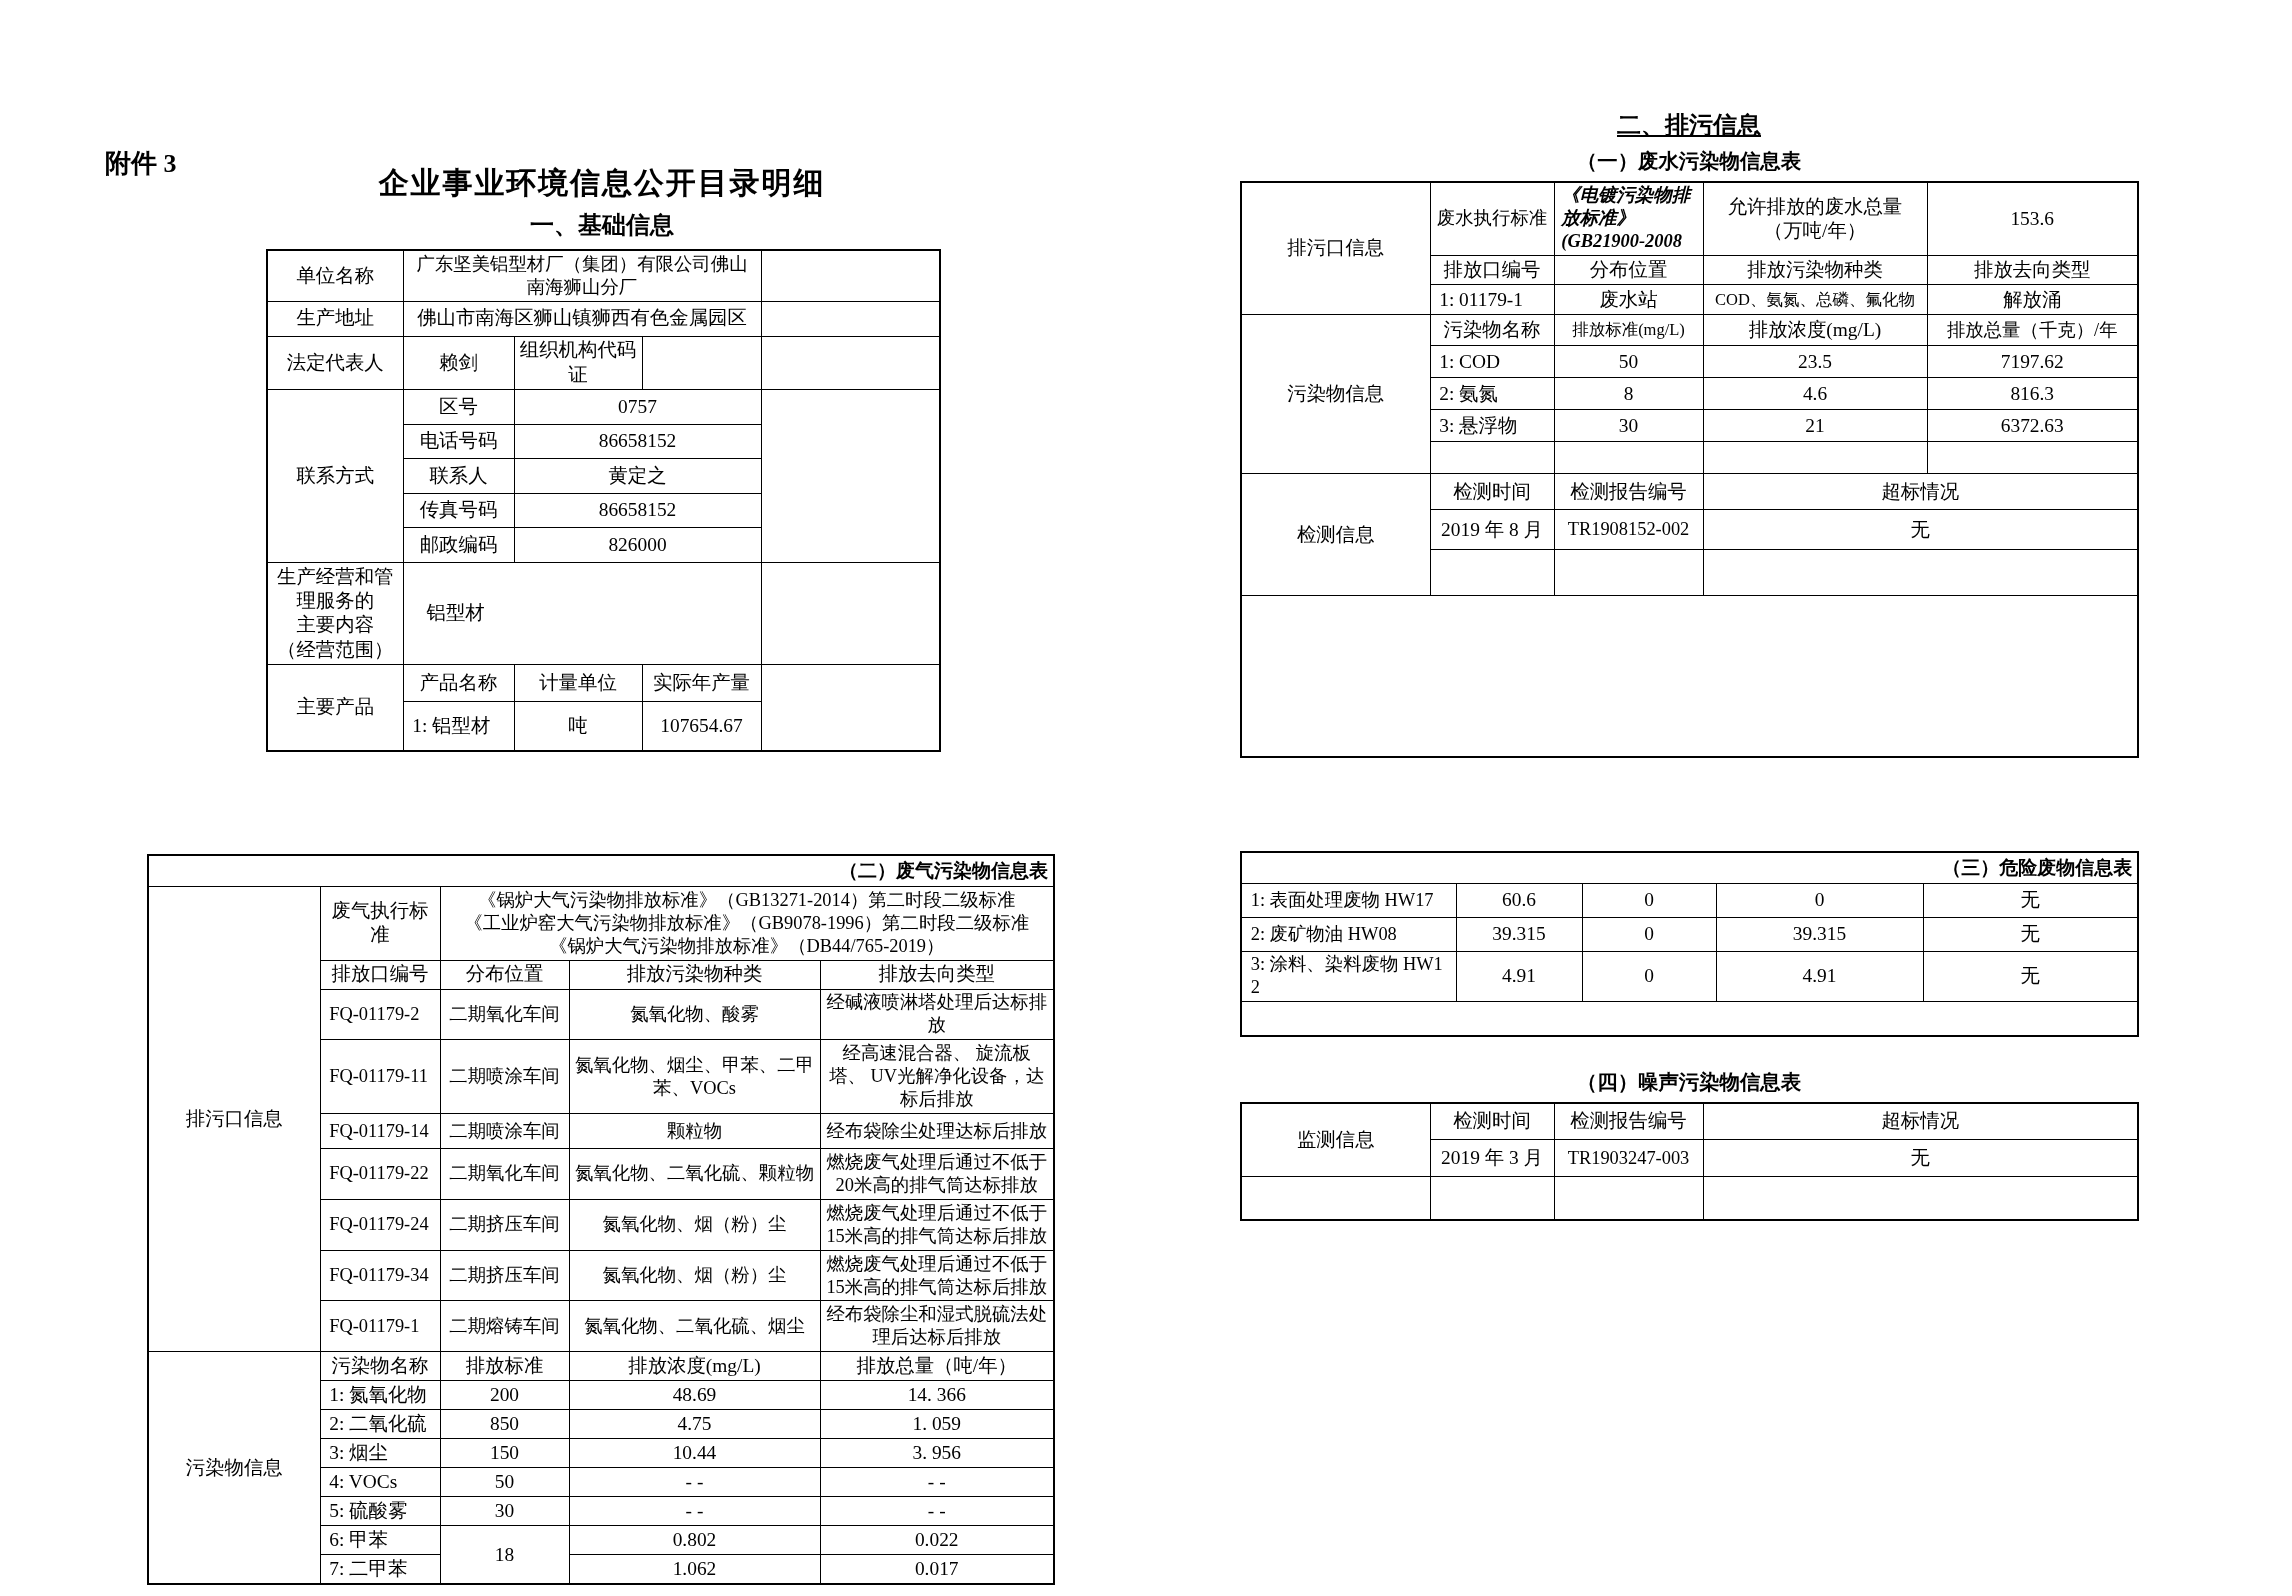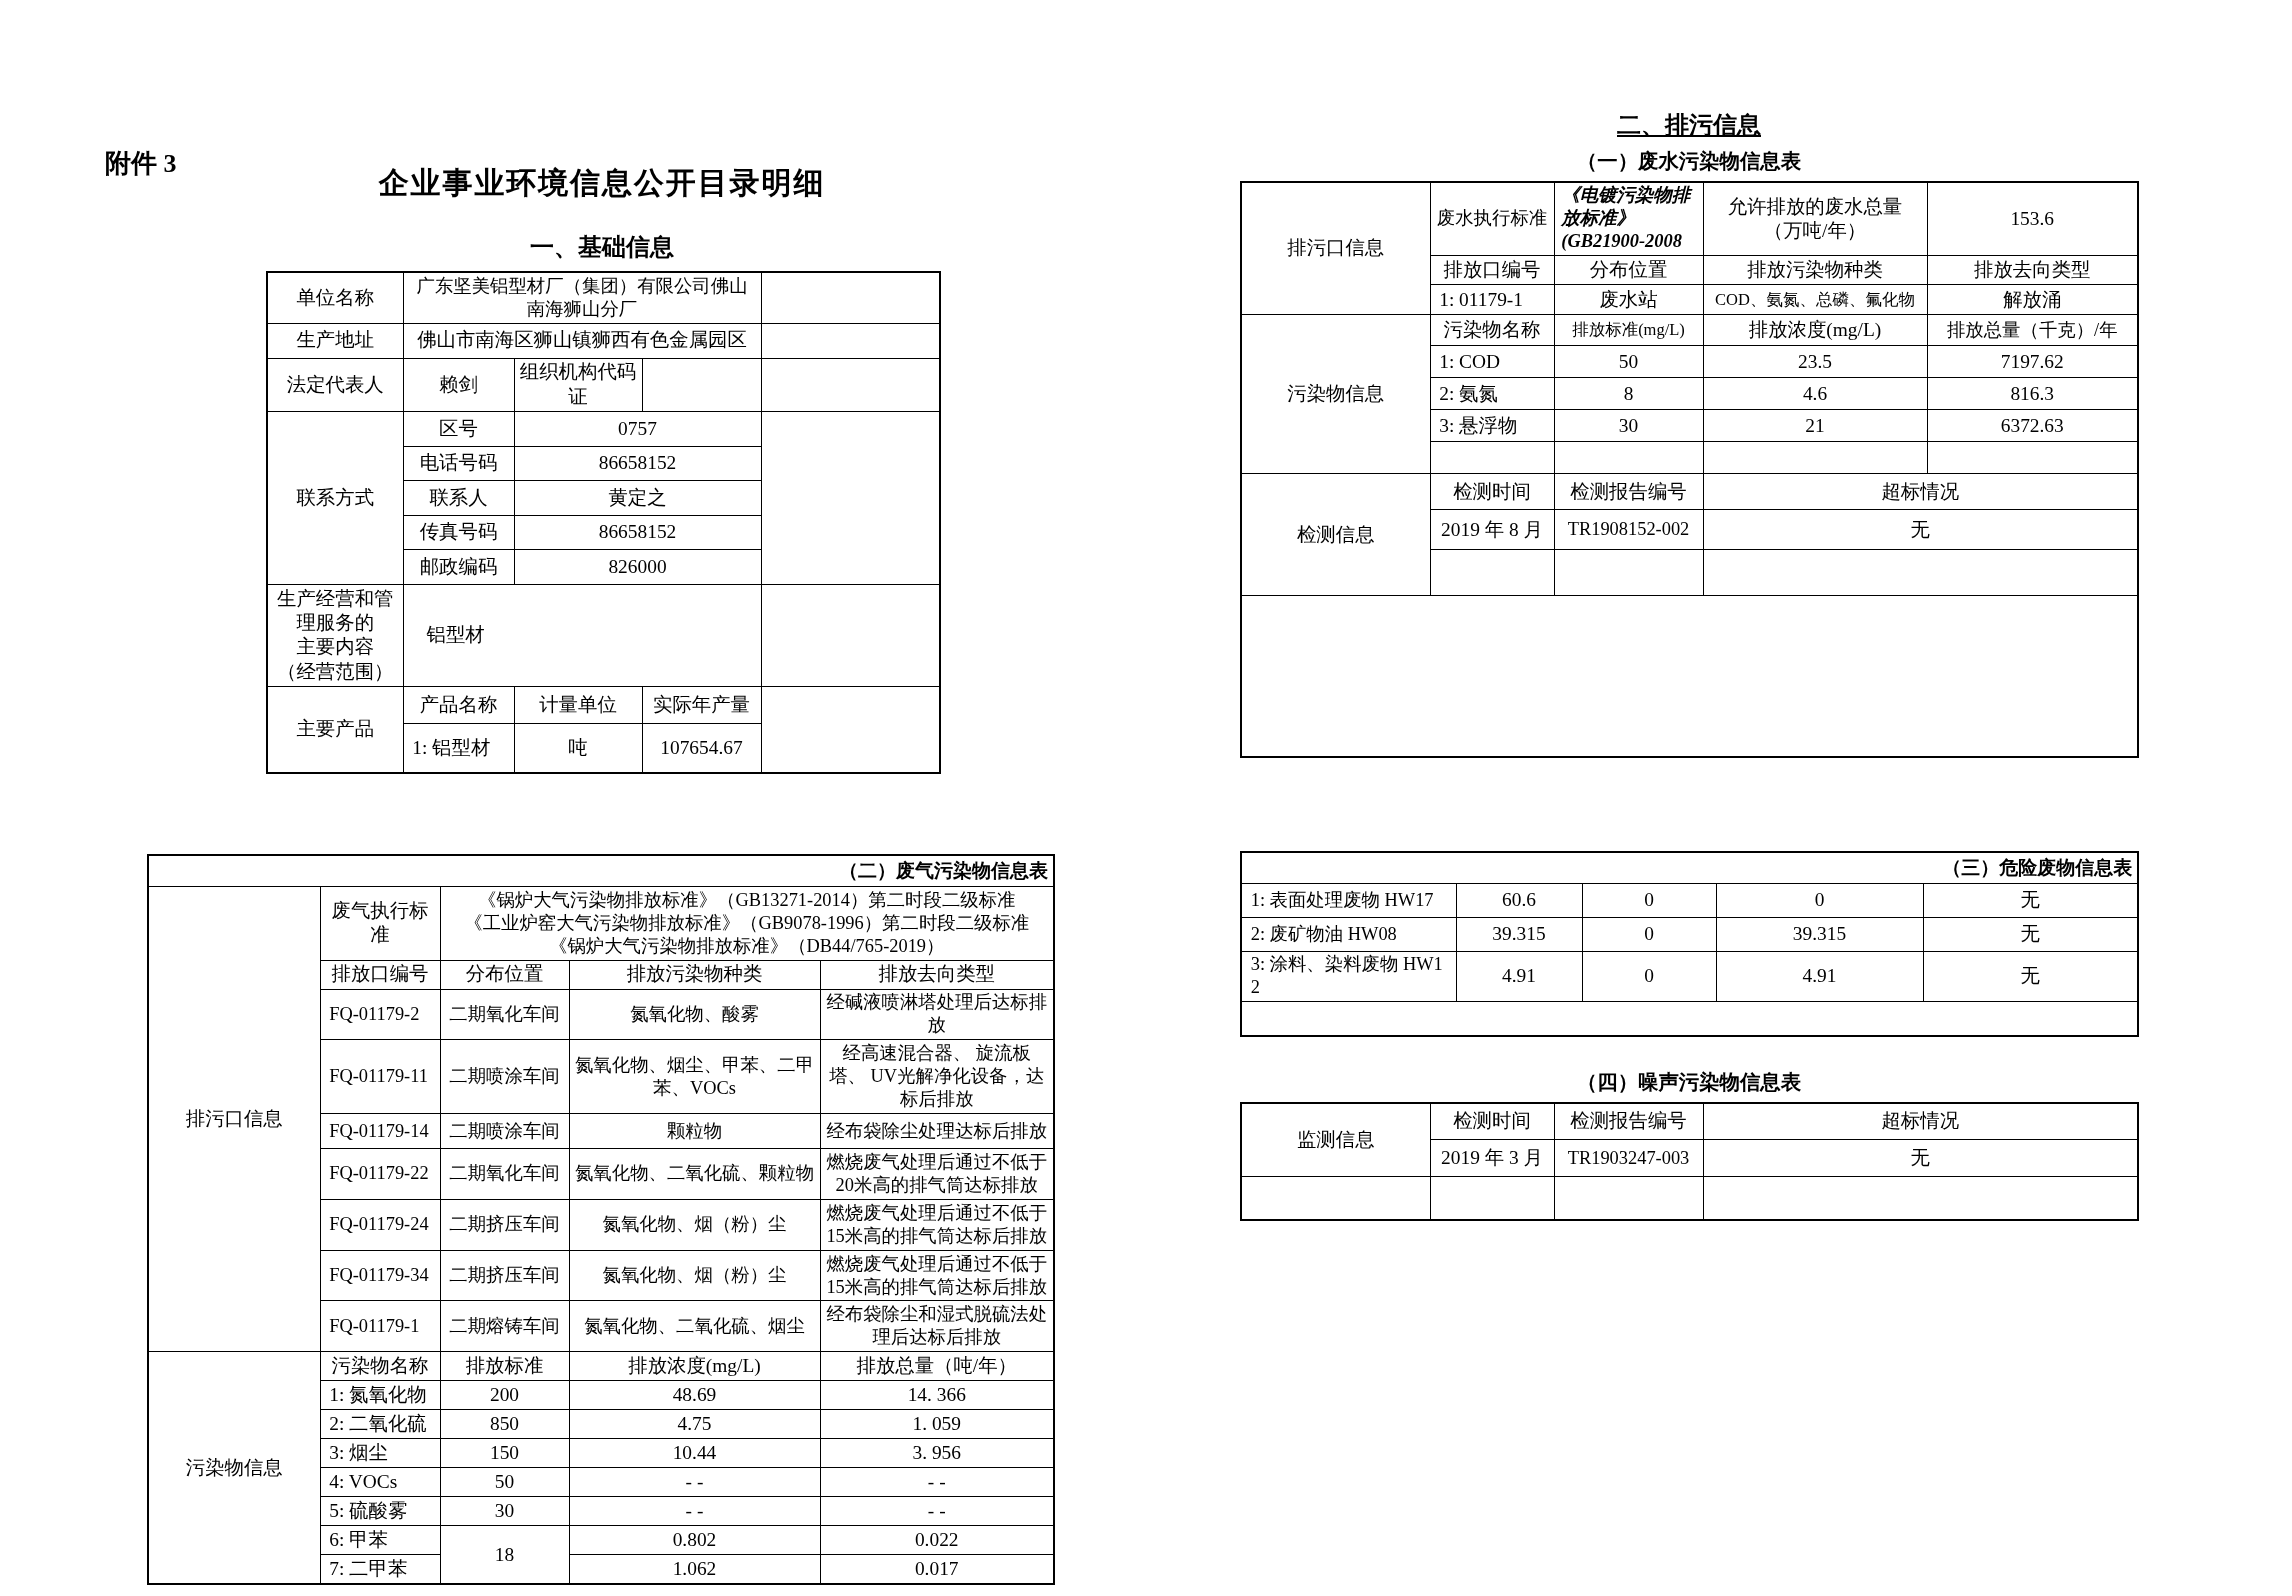--- a/index.html
+++ b/index.html
@@ -4,21 +4,21 @@
 <style>
   html,body{margin:0;padding:0;}
   body{
     width:2292px;height:1596px;position:relative;background:#ffffff;
     font-family:"Liberation Serif","DejaVu Serif",serif;color:#000;
   }
   .abs{position:absolute;}
   .center{text-align:center;}
   .attachment{font-size:26px;font-weight:600;}
   .main-title{font-size:30px;font-weight:bold;letter-spacing:1.9px;}
-  .section-heading{font-size:24px;font-weight:600;margin-top:27px;}
+  .section-heading{font-size:24px;font-weight:600;margin-top:5px;}
   .table-subtitle{font-size:20.4px;font-weight:600;margin:5.8px 0;}
   table{border-collapse:collapse;table-layout:fixed;border:2.9px solid #000;}
   td{border:1.9px solid #000;text-align:center;font-size:19.4px;line-height:1.25;
      padding:1.9px 4.9px;overflow:hidden;vertical-align:middle;word-break:break-all;}
   td.lt{text-align:left;padding-left:8.7px;}
   td.pre{white-space:pre-line;}
   td.sm{font-size:16.5px;}
   td.sm2{font-size:18.4px;}
   td.std{font-style:italic;font-weight:bold;font-size:18.4px;text-align:left;
          white-space:pre-line;padding-left:6.8px;word-break:break-all;}

